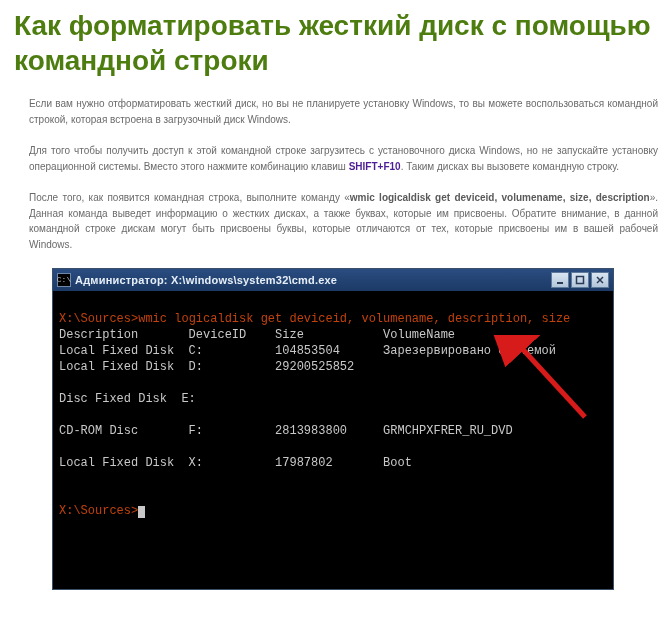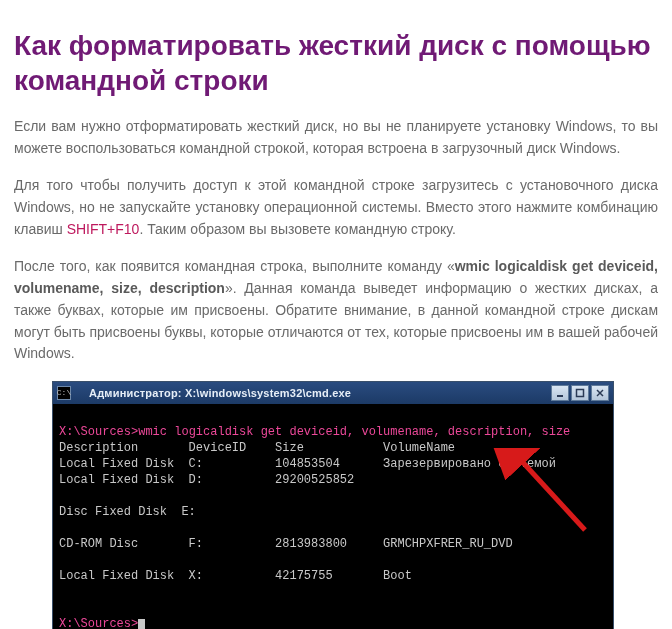--- a/index.html
+++ b/index.html
@@ -6,34 +6,34 @@
     margin: 0;
     padding: 8px 14px;
     font-family: Arial, Helvetica, sans-serif;
     background: #fff;
     color: #444;
     width: 644px;
   }
   h1.article-title {
     font-size: 28px;
     line-height: 1.25;
-    color: #701a75;
+    color: #4d7c0f;
     font-weight: 700;
-    margin: 20px 0 18px 0;
+    margin: 0 0 18px 0;
   }
   p.body-text {
-    font-size: 14px;
+    font-size: 10px;
     line-height: 1.55;
     color: #6a6a6a;
-    margin: 0 0 16px 0;
+    margin: 0 0 16px 15px;
     text-align: justify;
   }
   .bold-inline {
-    font-weight: 400;
-    color: #be185d;
+    font-weight: 700;
+    color: #4c1d95;
   }
   .cmd-emph {
     font-weight: 700;
     color: #5a5a5a;
   }
   .screenshot-frame {
     margin: 0 0 0 38px;
     width: 560px;
     border: 1px solid #3a506b;
     background: #000;
@@ -60,21 +60,20 @@
     color:#bbb;font-size:8px;line-height:8px;font-family:"Courier New",monospace;
   }
   .titlebar .title-text {
     color: #e6eef7;
     font-size: 11px;
     font-weight: 700;
     letter-spacing: 0.2px;
     flex: 1;
     white-space: nowrap;
     overflow: hidden;
-    margin-left: 14px;
   }
   .win-btns {
     display: flex;
     gap: 2px;
   }
   .win-btn {
     width: 18px;
     height: 16px;
     background: linear-gradient(#d9e5f2,#b4c6da);
     border: 1px solid #5f7a99;
@@ -87,21 +86,21 @@
     color: #c8c8c8;
     font-family: "Courier New", monospace;
     font-size: 12px;
     line-height: 16px;
     padding: 4px 6px 22px 6px;
     white-space: pre;
     position: relative;
     min-height: 220px;
   }
   .console .bright {
-    color: #ec4899;
+    color: #c2410c;
   }
   .arrow-overlay {
     position: absolute;
     right: 18px;
     top: 44px;
     pointer-events: none;
   }
   .cursor-block {
     display:inline-block;
     width:7px;height:12px;
@@ -111,21 +110,21 @@
   }
 </style>
 </head>
 <body>
 
 <h1 class="article-title">Как форматировать жесткий диск с помощью командной строки</h1>
 
 <p class="body-text">Если вам нужно отформатировать жесткий диск, но вы не планируете установку Windows, то вы можете воспользоваться командной строкой, которая встроена в загрузочный диск Windows.</p>
 
 <p class="body-text">
-  <span>Для того чтобы получить доступ к этой командной строке загрузитесь с установочного диска Windows, но не запускайте установку операционной системы. Вместо этого нажмите комбинацию клавиш </span><span class="bold-inline">SHIFT+F10</span><span>. Таким образом вы вызовете командную строку.</span>
+  <span>Для того чтобы получить доступ к этой командной строке загрузитесь с установочного диска Windows, но не запускайте установку операционной системы. Вместо этого нажмите комбинацию клавиш </span><span class="bold-inline">SHIFT+F10</span><span>. Таким дисках вы вызовете командную строку.</span>
 </p>
 
 <p class="body-text">
   <span>После того, как появится командная строка, выполните команду «</span><span class="cmd-emph">wmic logicaldisk get deviceid, volumename, size, description</span><span>». Данная команда выведет информацию о жестких дисках, а также буквах, которые им присвоены. Обратите внимание, в данной командной строке дискам могут быть присвоены буквы, которые отличаются от тех, которые присвоены им в вашей рабочей Windows.</span>
 </p>
 
 <div class="screenshot-frame">
   <div class="titlebar">
     <div class="sys-icon">
         <span>C:\</span>
@@ -154,21 +153,21 @@
   <div class="console">
 <span class="bright">X:\Sources&gt;</span><span class="bright">wmic logicaldisk get deviceid, volumename, description, size</span>
 <span>Description       DeviceID    Size           VolumeName</span>
 <span>Local Fixed Disk  C:          104853504      Зарезервировано системой</span>
 <span>Local Fixed Disk  D:          29200525852</span>
 <span></span>
 <span>Disc Fixed Disk  E:</span>
 <span></span>
 <span>CD-ROM Disc       F:          2813983800     GRMCHPXFRER_RU_DVD</span>
 <span></span>
-<span>Local Fixed Disk  X:          42175755       Boot</span>
+<span>Local Fixed Disk  X:          17987802       Boot</span>
 
 
 <span class="bright">X:\Sources&gt;</span><span class="cursor-block"></span>
 
     <svg class="arrow-overlay" width="110" height="90">
       <defs>
         <marker id="ahead" markerWidth="12" markerHeight="12" refX="2" refY="5" orient="auto">
           <path d="M0,0 L0,10 L12,5 z" fill="#d71a1a"></path>
         </marker>
       </defs>

